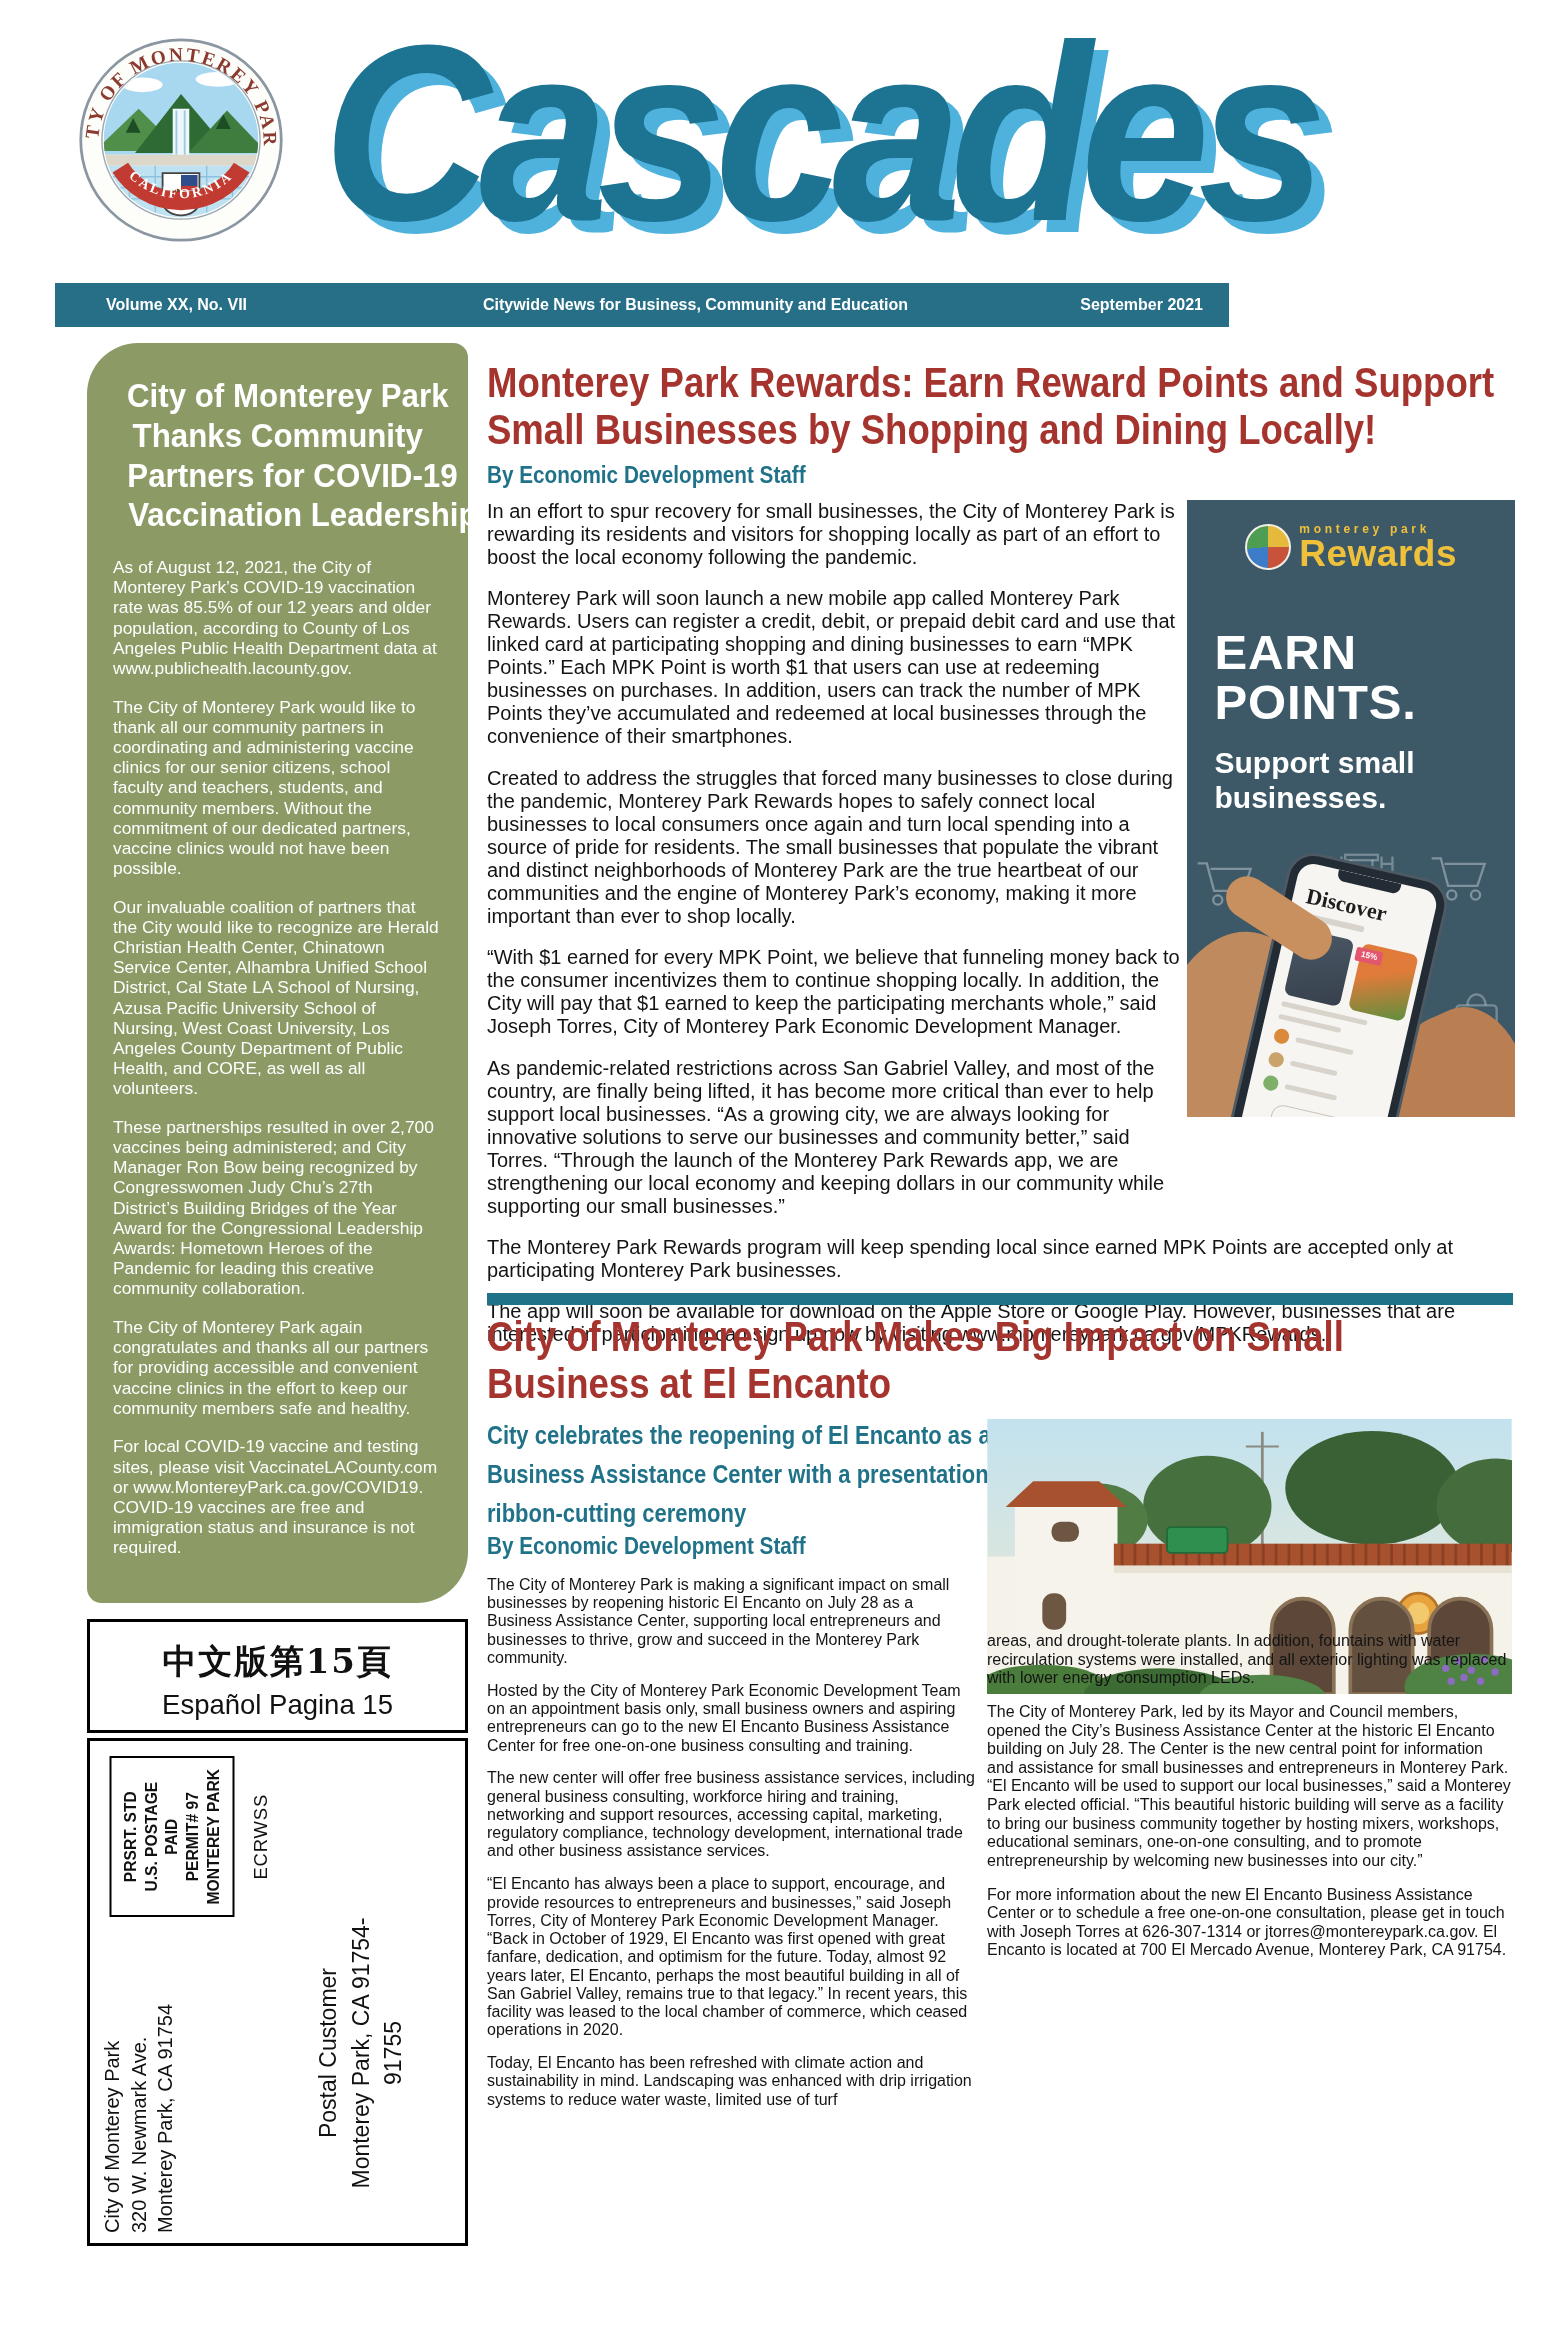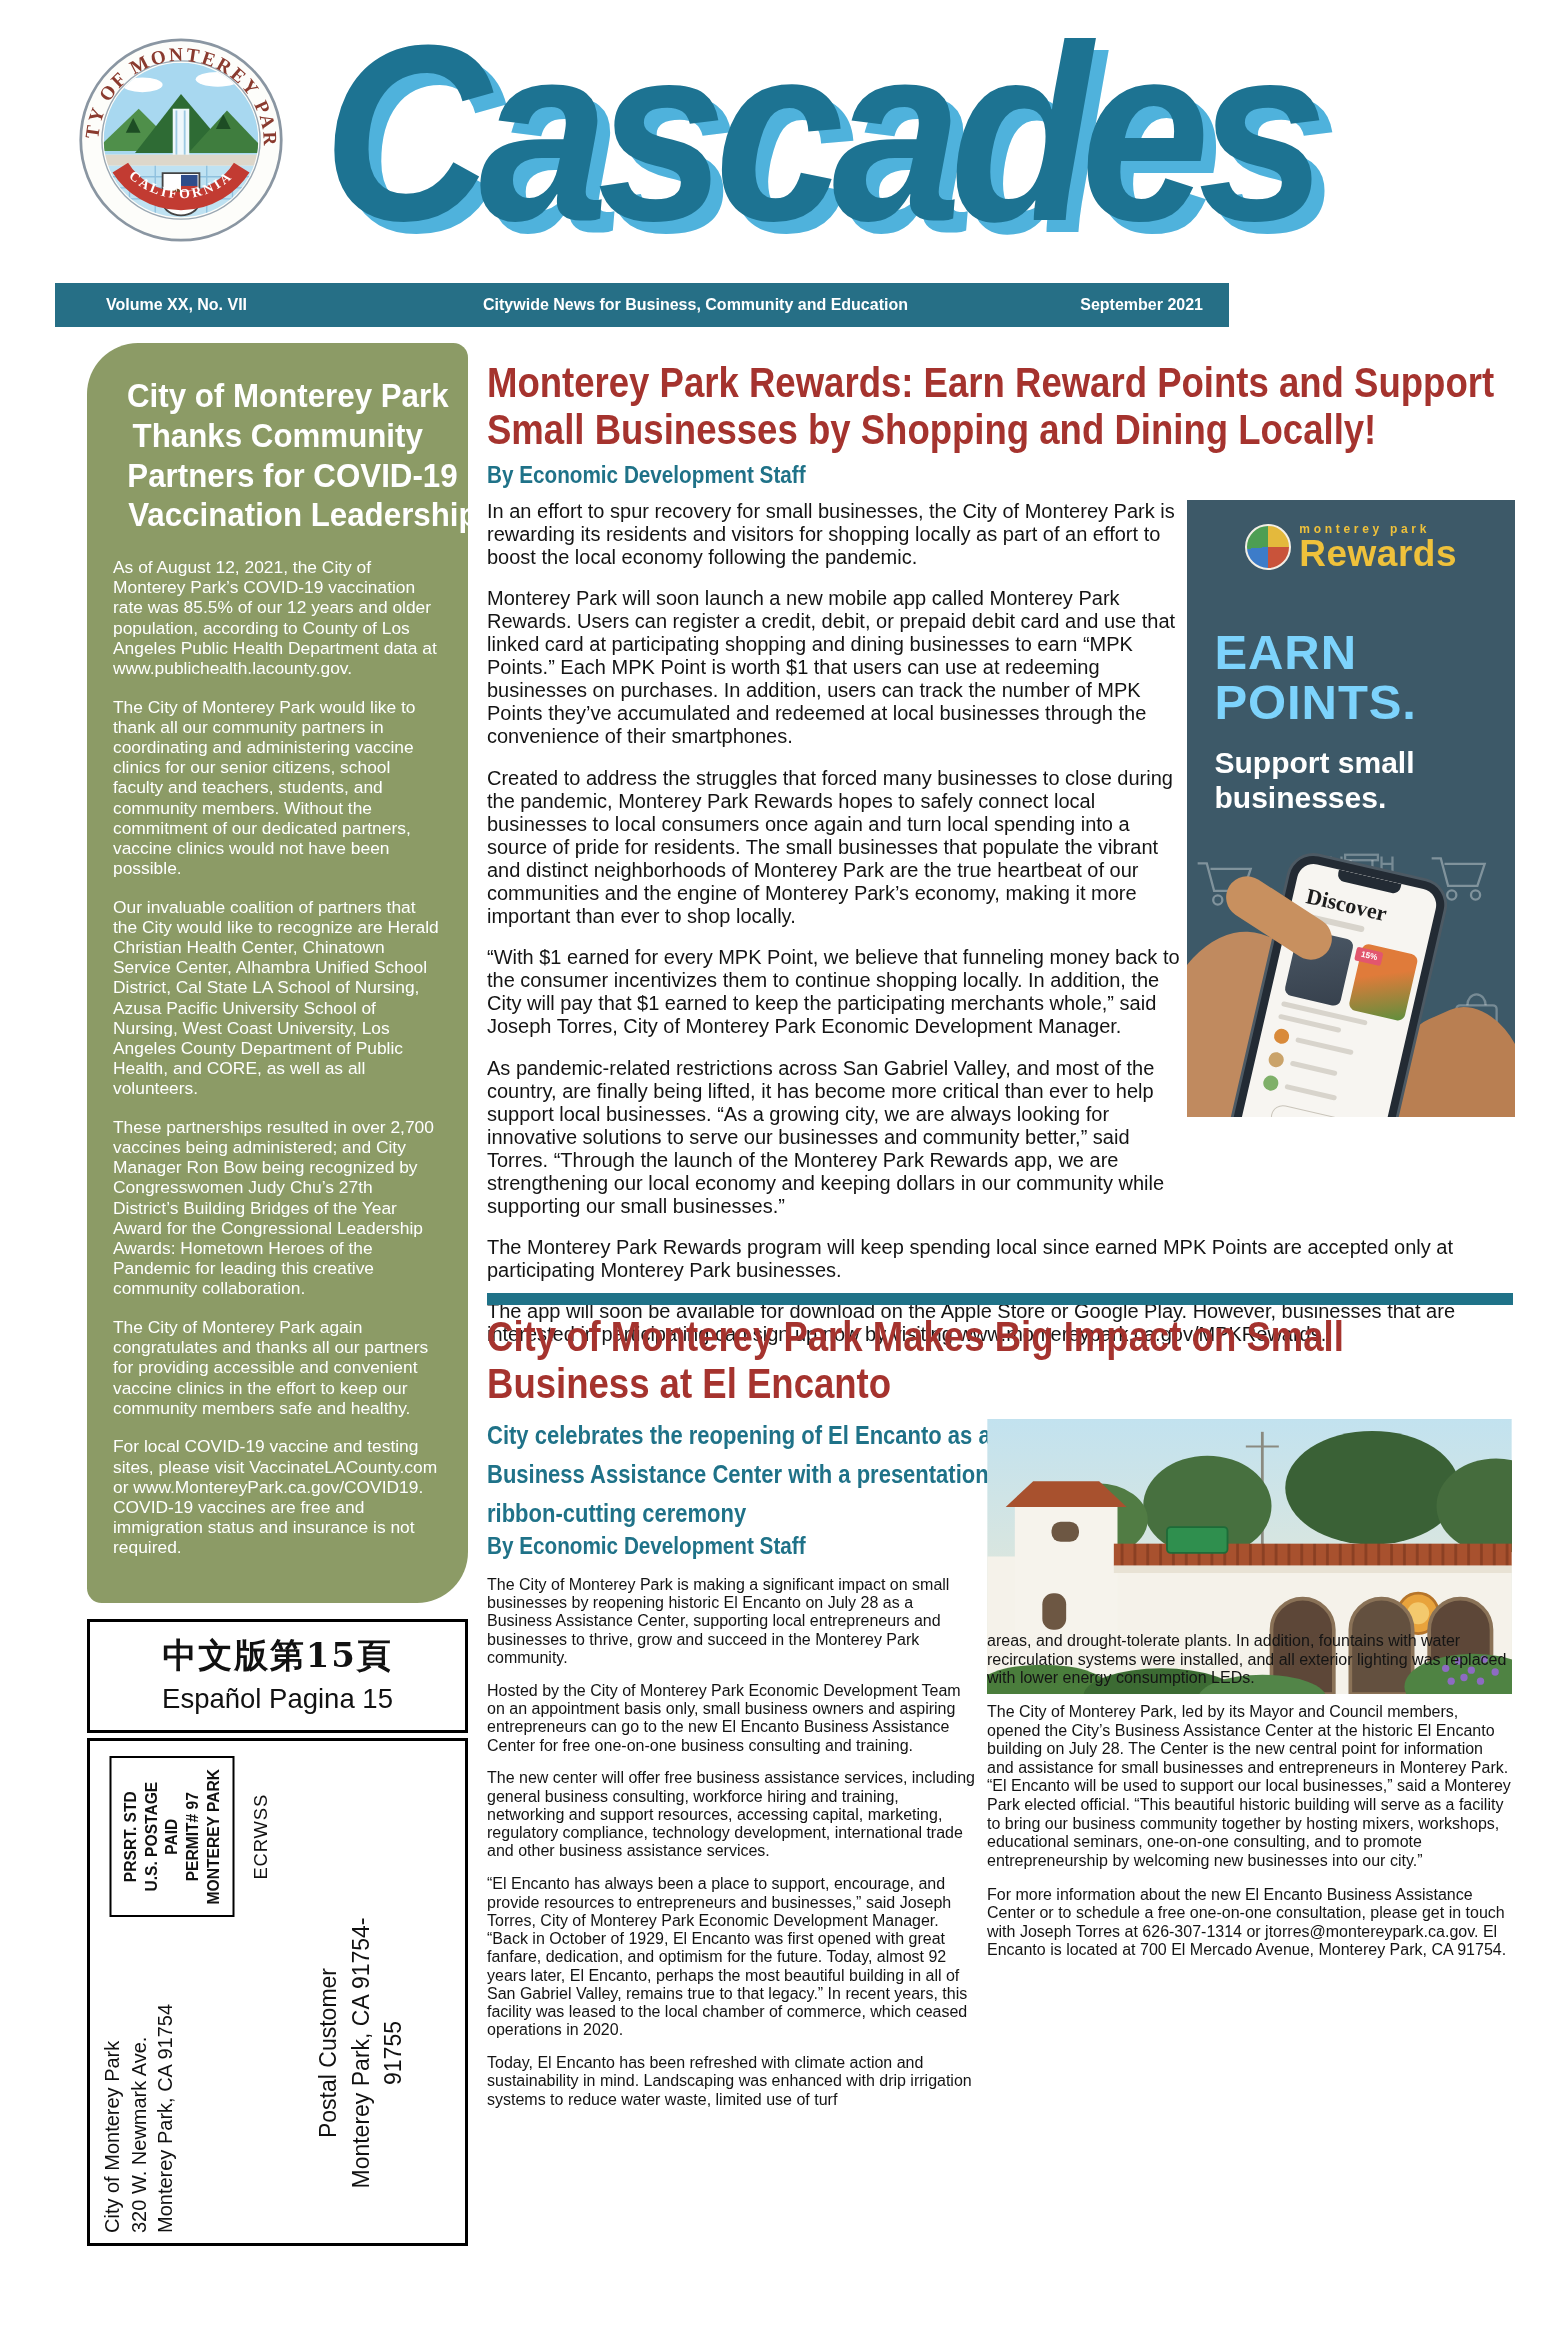--- a/index.html
+++ b/index.html
@@ -21,21 +21,21 @@
   
   #green-box{left:87px;top:343px;width:381px;height:1260px;background:#8C9B66;
     border-radius:51px 14.7px 51px 14.7px;color:#fff;box-sizing:border-box;padding:33px 26px 0;}
   .gb-headline{text-align:center;font-size:34px;font-weight:bold;line-height:1.17;margin-bottom:22px;}
   .gb-headline .sxc{display:inline-block;transform:scaleX(.92);transform-origin:50% 50%;white-space:nowrap;}
   .gb-body{font-size:17.4px;line-height:1.16;}
   .gb-body p{margin:0 0 18.4px;}
 
   
   #lang-box{left:87px;top:1619px;width:381px;height:114px;border:3.7px solid #000;box-sizing:border-box;
-    background:#fff;text-align:center;padding-top:11px;color:#111;}
+    background:#fff;text-align:center;padding-top:17px;color:#111;}
   .lang-zh{font-family:"DejaVu Serif","Liberation Serif",serif;font-size:34px;font-weight:bold;letter-spacing:1.8px;}
   .lang-es{font-size:27.5px;margin-top:3.7px;}
 
   
   #mail-box{left:87px;top:1738px;width:381px;height:508px;border:3.7px solid #000;box-sizing:border-box;background:#fff;}
   #mail-rot{position:absolute;left:50%;top:50%;width:482px;height:363px;
     transform:translate(-50%,-50%) rotate(-90deg);color:#111;}
   .mail-row{display:flex;justify-content:space-between;align-items:flex-start;}
   .return-addr{font-size:20px;line-height:1.34;padding-top:1.8px;}
   .permit-col{margin-top:13px;margin-right:5.5px;text-align:center;}
@@ -66,21 +66,21 @@
   #a2-right{left:987px;top:1632px;width:525px;font-size:16px;line-height:1.16;color:#141414;}
   #a2-right p{margin:0 0 15.6px;}
 
   
   #rewards-ad{left:1187px;top:500px;width:328px;height:617px;background:#3D5968;overflow:hidden;}
   .ad-logo-row{position:relative;display:flex;align-items:center;justify-content:center;margin-top:22px;z-index:4;}
   .ad-logo-circle{width:42px;height:42px;border-radius:50%;border:2.8px solid #f3efe6;margin-right:8.3px;
     background:conic-gradient(#e4b93c 0 90deg,#c9533a 90deg 180deg,#3d7cc9 180deg 265deg,#4d9e53 265deg 360deg);}
   .ad-brand-small{color:#EFC13B;font-size:12px;font-weight:bold;letter-spacing:3.7px;}
   .ad-brand-big{color:#EFC13B;font-size:37px;font-weight:bold;letter-spacing:0.5px;line-height:.95;}
-  .ad-earn{position:relative;z-index:4;color:#7dd3fc;font-size:49px;font-weight:bold;line-height:1.02;margin:57px 0 0 27.5px;letter-spacing:0.9px;}
+  .ad-earn{position:relative;z-index:4;color:#ffffff;font-size:49px;font-weight:bold;line-height:1.02;margin:57px 0 0 27.5px;letter-spacing:0.9px;}
   .ad-support{position:relative;z-index:4;color:#fff;font-size:30px;font-weight:bold;line-height:1.18;margin:16.5px 0 0 27.5px;}
   .doodle{position:absolute;z-index:1;}
   #phone{position:absolute;left:72px;top:365px;width:158px;height:303px;background:#232b34;border-radius:24px;
     transform:rotate(13deg);padding:8.3px;box-sizing:border-box;z-index:2;box-shadow:0 0 0 2.8px #4d5a64;}
   #phone .screen{position:relative;width:100%;height:100%;background:#f7f5f1;border-radius:16.5px;overflow:hidden;}
   .notch{position:absolute;left:50%;top:0;transform:translateX(-50%);width:64px;height:11px;background:#232b34;border-radius:0 0 7.3px 7.3px;}
   .scr-title{font-family:"Liberation Serif",serif;font-weight:bold;font-size:22px;color:#1d1d1d;margin:20px 0 3.7px 13px;}
   .scr-sub{width:64px;height:6.4px;background:#d8d4cc;margin:3.7px 0 9.2px 13px;border-radius:2.8px;}
   .cards{display:flex;gap:9.2px;margin-left:13px;}
   .card{position:relative;width:57px;height:68px;border-radius:7.3px;}

